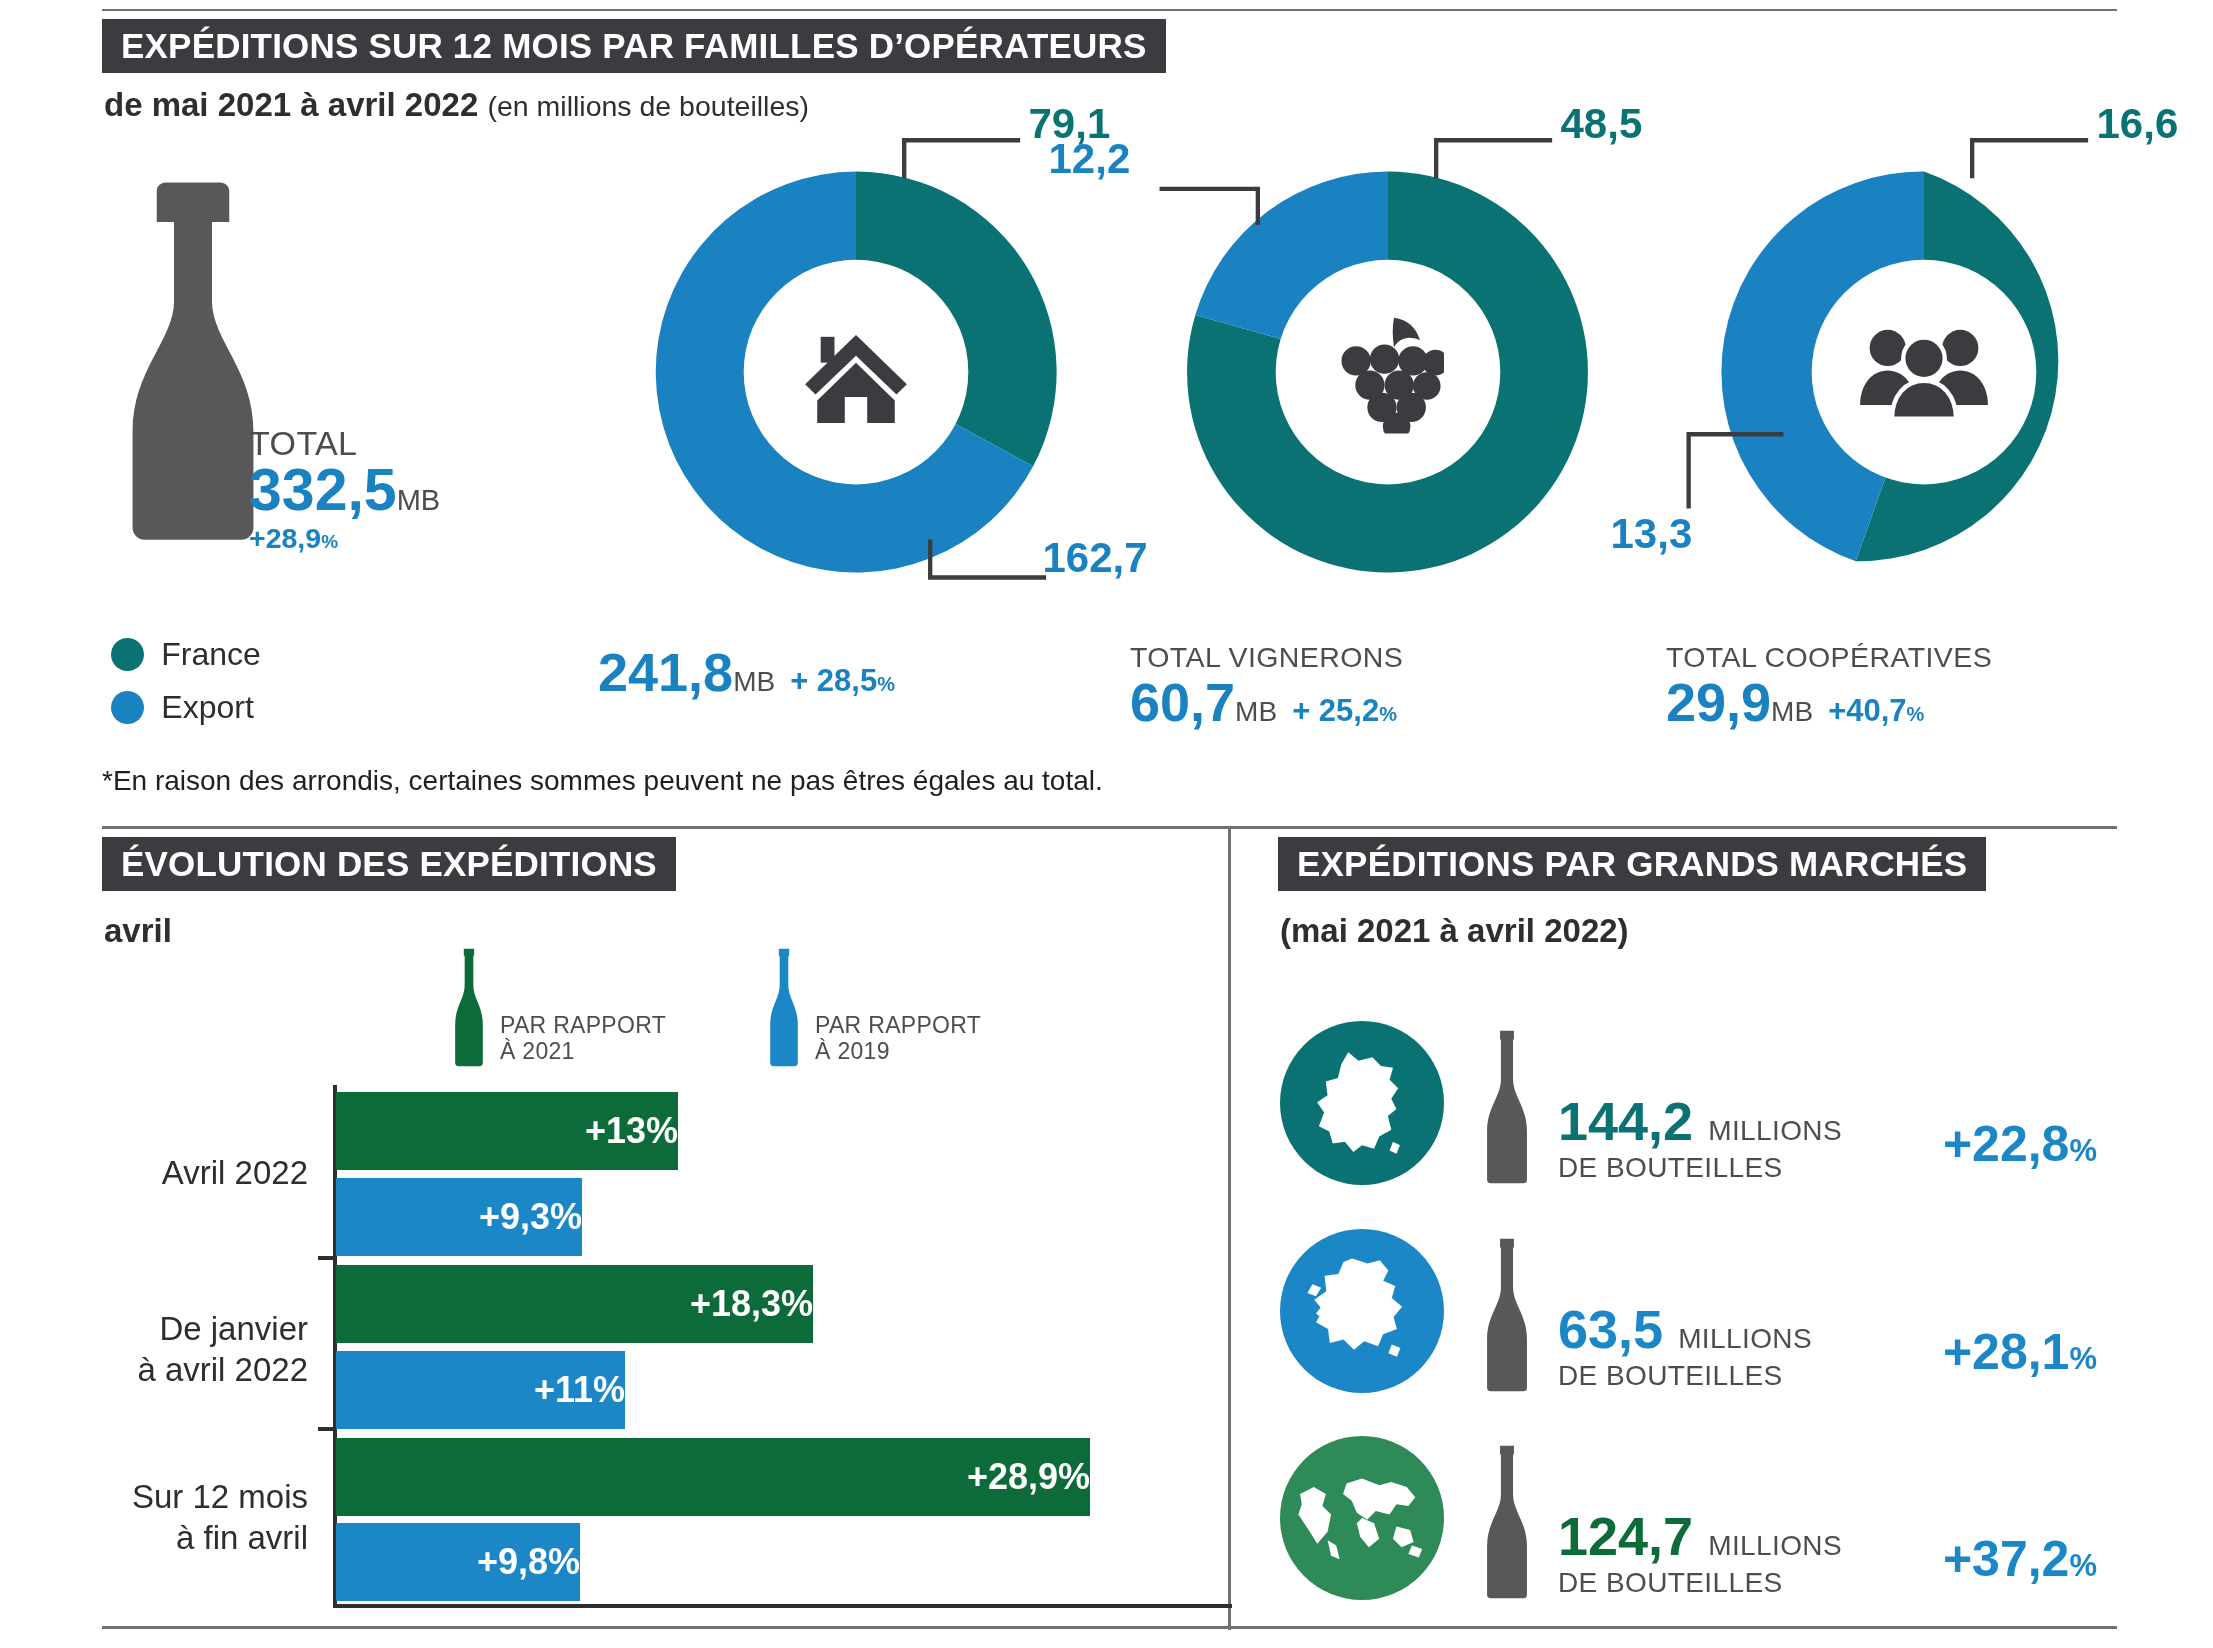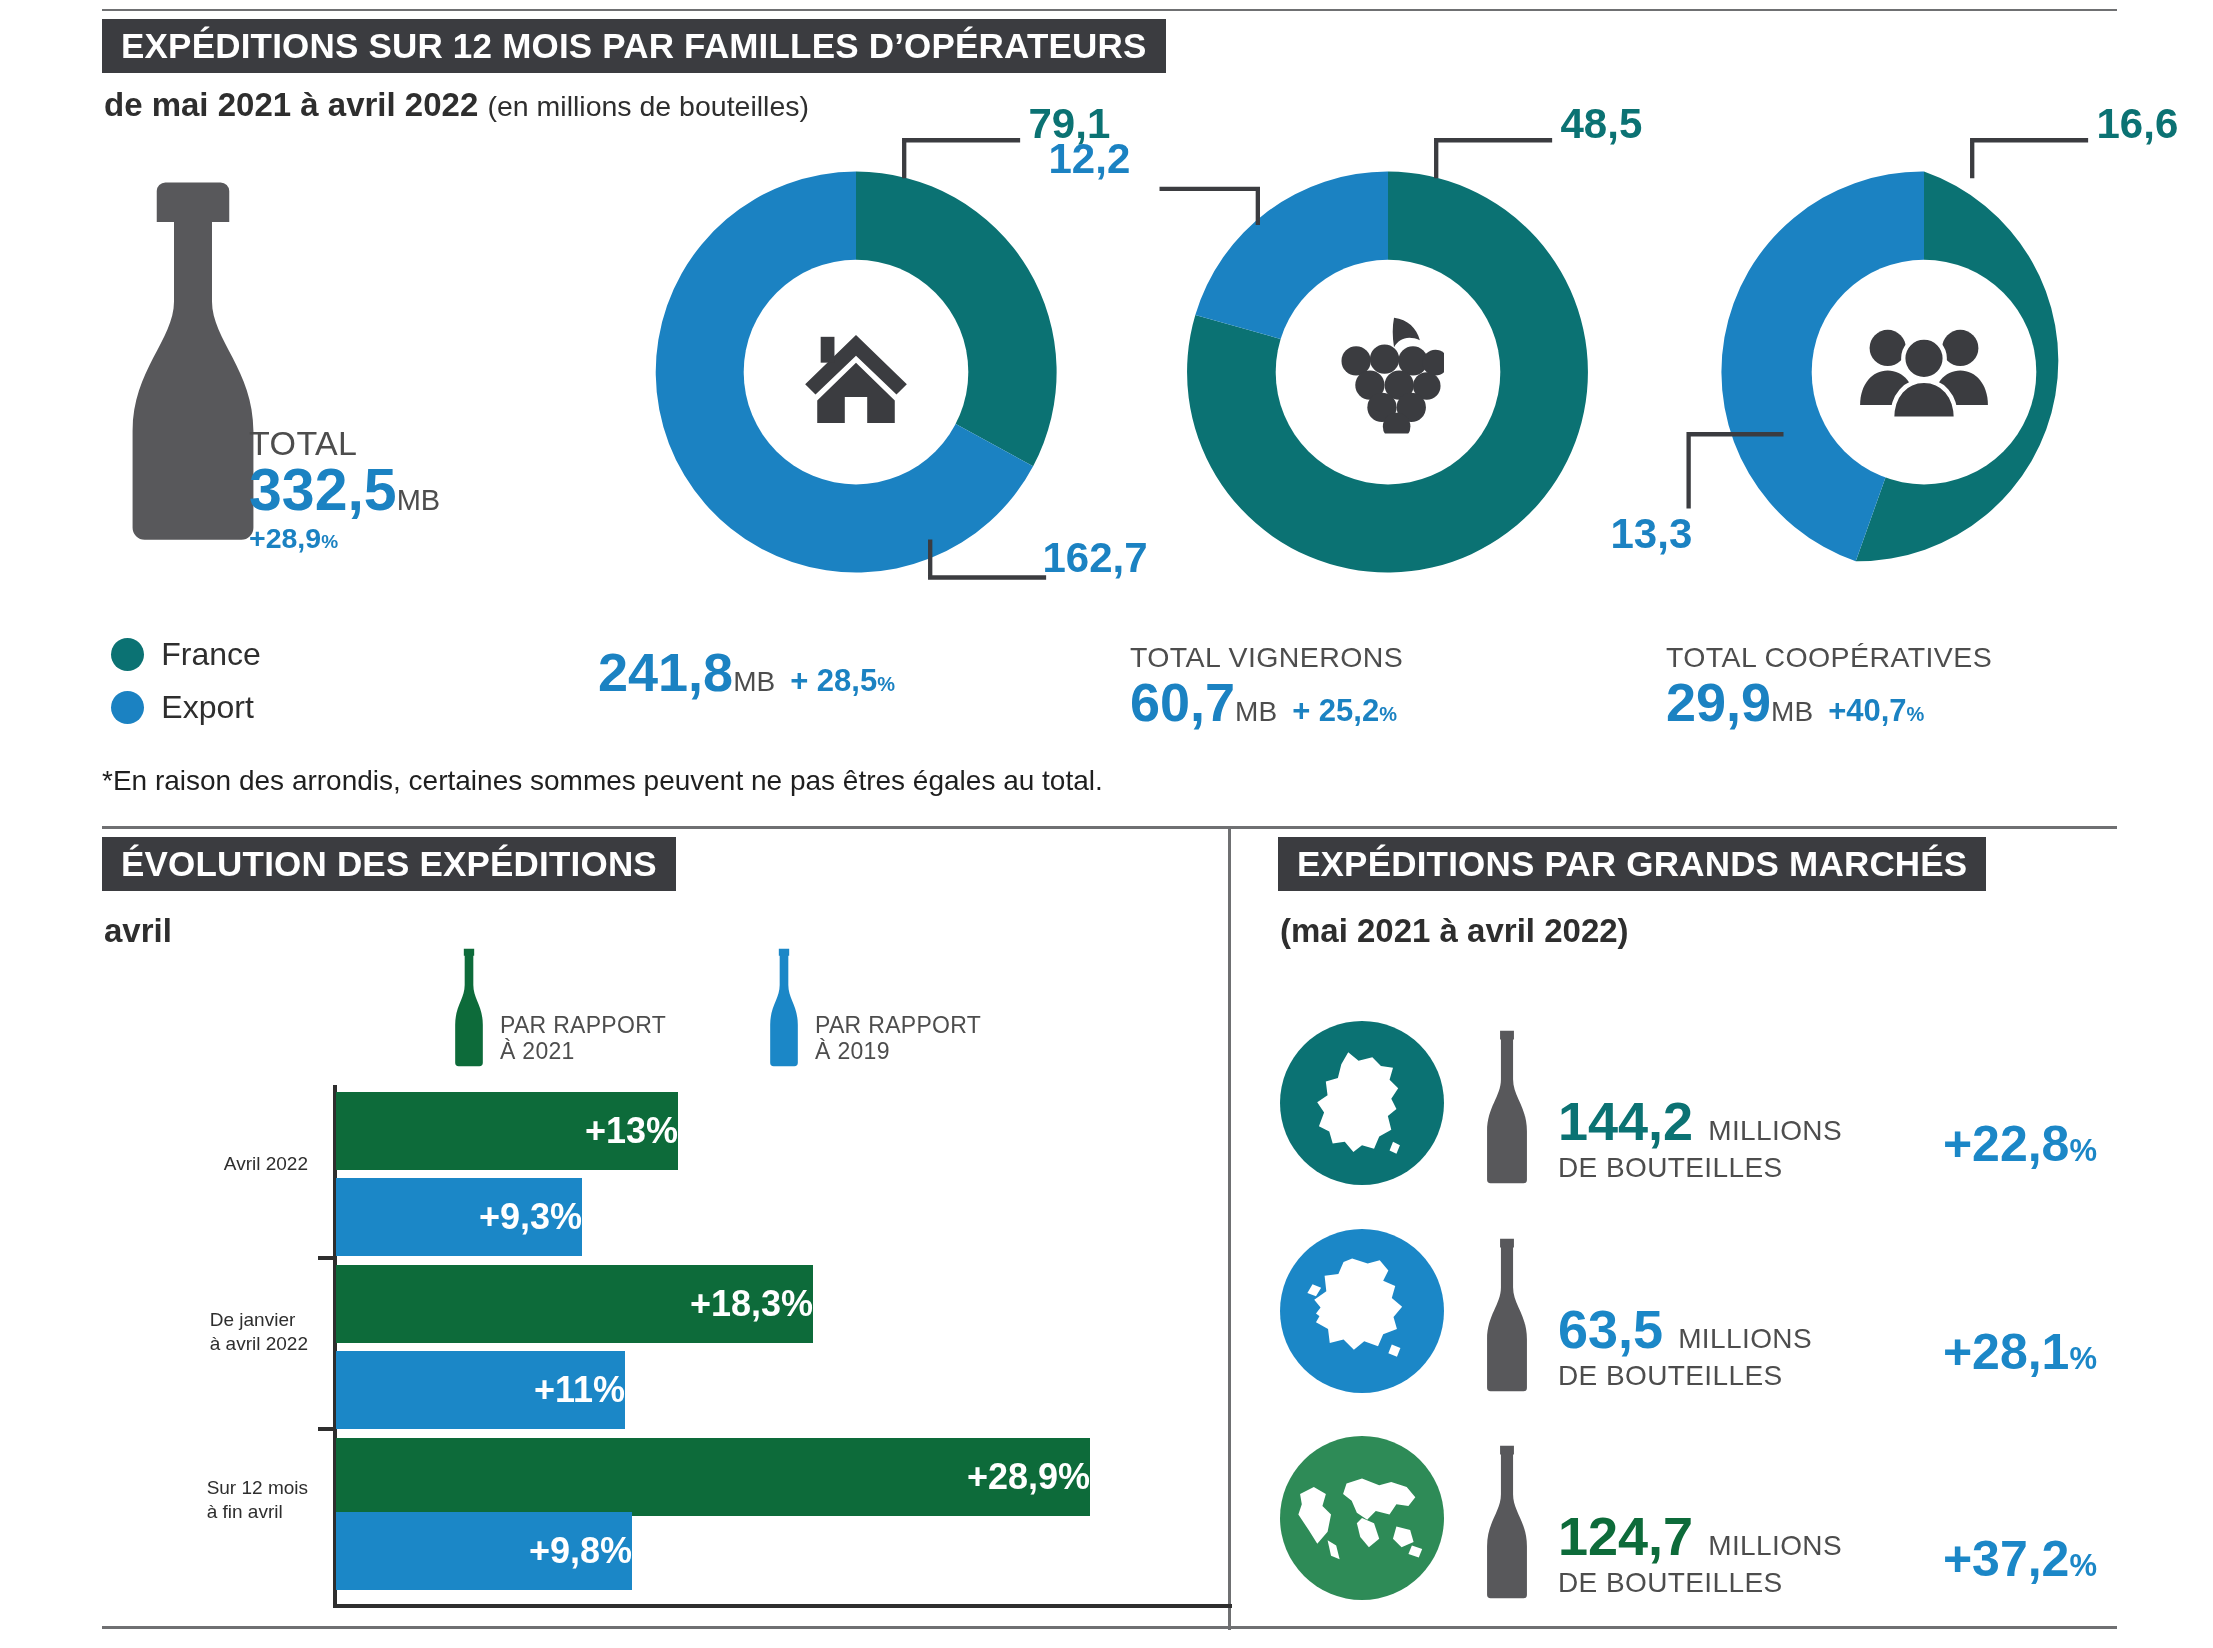--- a/index.html
+++ b/index.html
@@ -81,21 +81,21 @@
   .evo-leg-text{ font-size:23px; color:#4d4d4d; line-height:1.15; letter-spacing:0.3px; margin-left:12px; margin-bottom:3.5px; white-space:nowrap;}
 
   #chart{ position:absolute; left:102px; top:1085px; width:1098px; height:536px; }
   #axis-line{ position:absolute; left:231px; top:0; width:3.5px; height:519px; background:#2e2e2e; }
   #axis-base{ position:absolute; left:231px; top:519px; width:899px; height:3.5px; background:#2e2e2e; }
   .tick{ position:absolute; left:216px; width:19px; height:4.3px; background:#2e2e2e;}
   .bar{ position:absolute; left:234px; height:78px; display:flex; align-items:center; justify-content:flex-end; }
   .bar span{ color:#ffffff; font-weight:bold; font-size:36px; white-space:nowrap;}
   .bar.green{ background:#0d6b3a; }
   .bar.blue-bar{ background:#1b87c7; }
-  .cat-label{ position:absolute; right:892px; font-size:19px; color:#2e2e2e; line-height:1.25; white-space:nowrap;}
+  .cat-label{ position:absolute; right:892px; text-align:right; font-size:33px; color:#2e2e2e; line-height:1.25; white-space:nowrap;}
 
   
   #mkt-banner{ position:absolute; left:1278px; top:837px; }
   #mkt-sub{ position:absolute; left:1280px; top:912px; font-size:33px; font-weight:bold;}
   .mkt-row{ position:absolute; left:1280px; width:865px; height:182px; display:flex; align-items:flex-end;}
   #mkt-row-0{ top:1003px; } #mkt-row-1{ top:1211px; } #mkt-row-2{ top:1418px; }
   .mkt-circle{ width:164px; height:164px; border-radius:50%; position:relative; flex:0 0 auto; display:flex; align-items:center; justify-content:center;}
   .mkt-bottle{ margin-left:36px; flex:0 0 auto;}
   .mkt-text{ margin-left:24px; }
   .mkt-value{ font-size:54px; font-weight:bold; line-height:1; white-space:nowrap;}
@@ -309,21 +309,21 @@
     <span>+11%</span>
   </div>
   <div class="cat-label" style="top:223px;">
     <div>De janvier</div>
     <div>à avril 2022</div>
   </div>
 
   <div class="bar green" style="top:353px; width:754px;">
     <span>+28,9%</span>
   </div>
-  <div class="bar blue-bar" style="top:427px; width:296px;">
+  <div class="bar blue-bar" style="top:438px; width:244px;">
     <span>+9,8%</span>
   </div>
   <div class="cat-label" style="top:391px;">
     <div>Sur 12 mois</div>
     <div>à fin avril</div>
   </div>
 </div>
 
 <div id="mkt-banner" class="banner">EXPÉDITIONS PAR GRANDS MARCHÉS</div>
 <div id="mkt-sub">(mai 2021 à avril 2022)</div>

